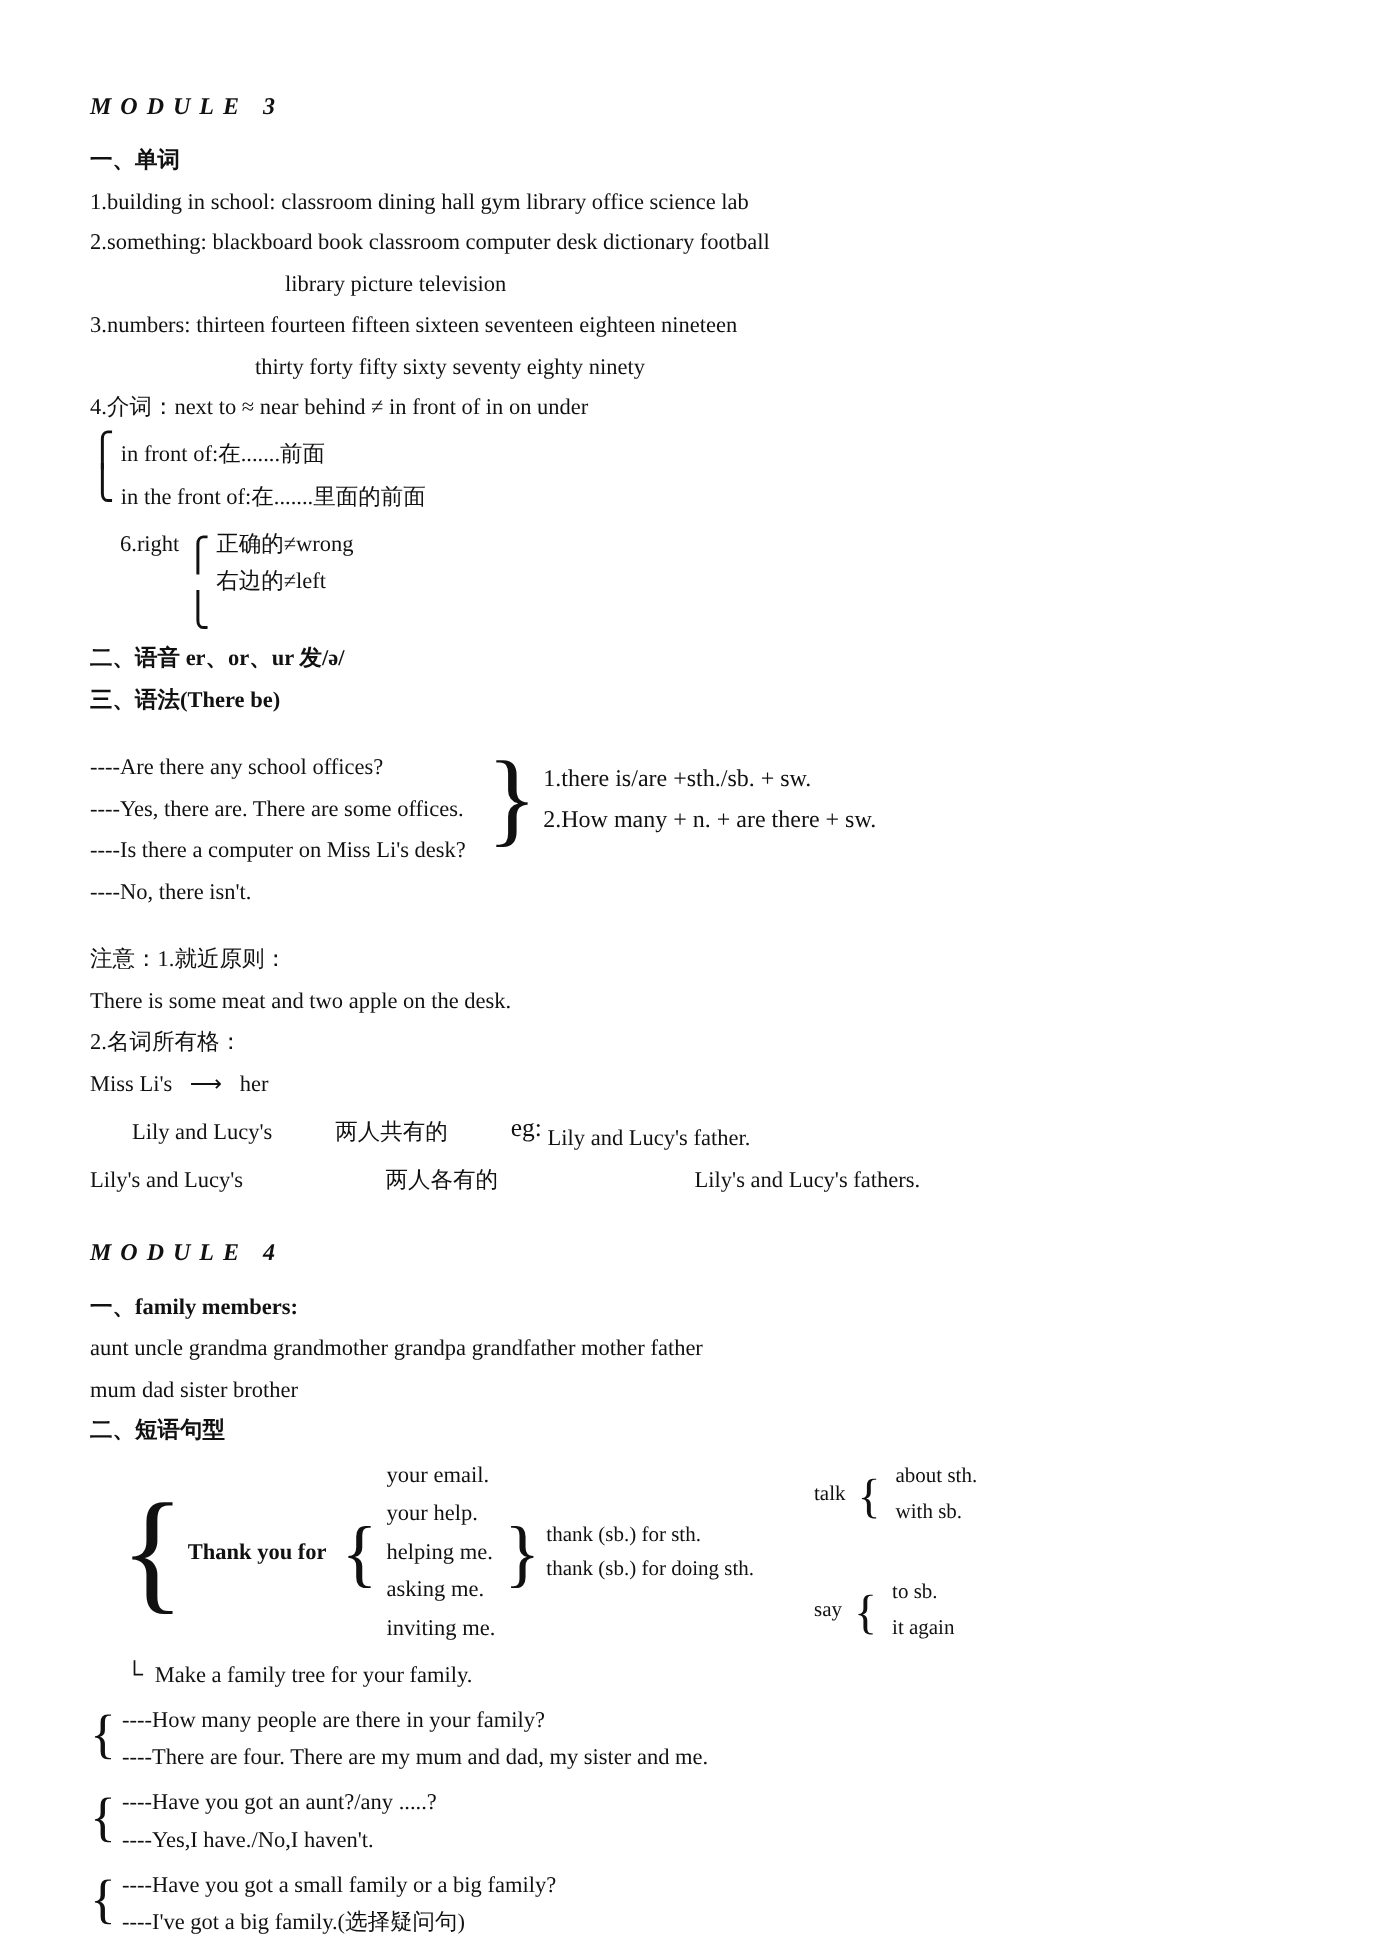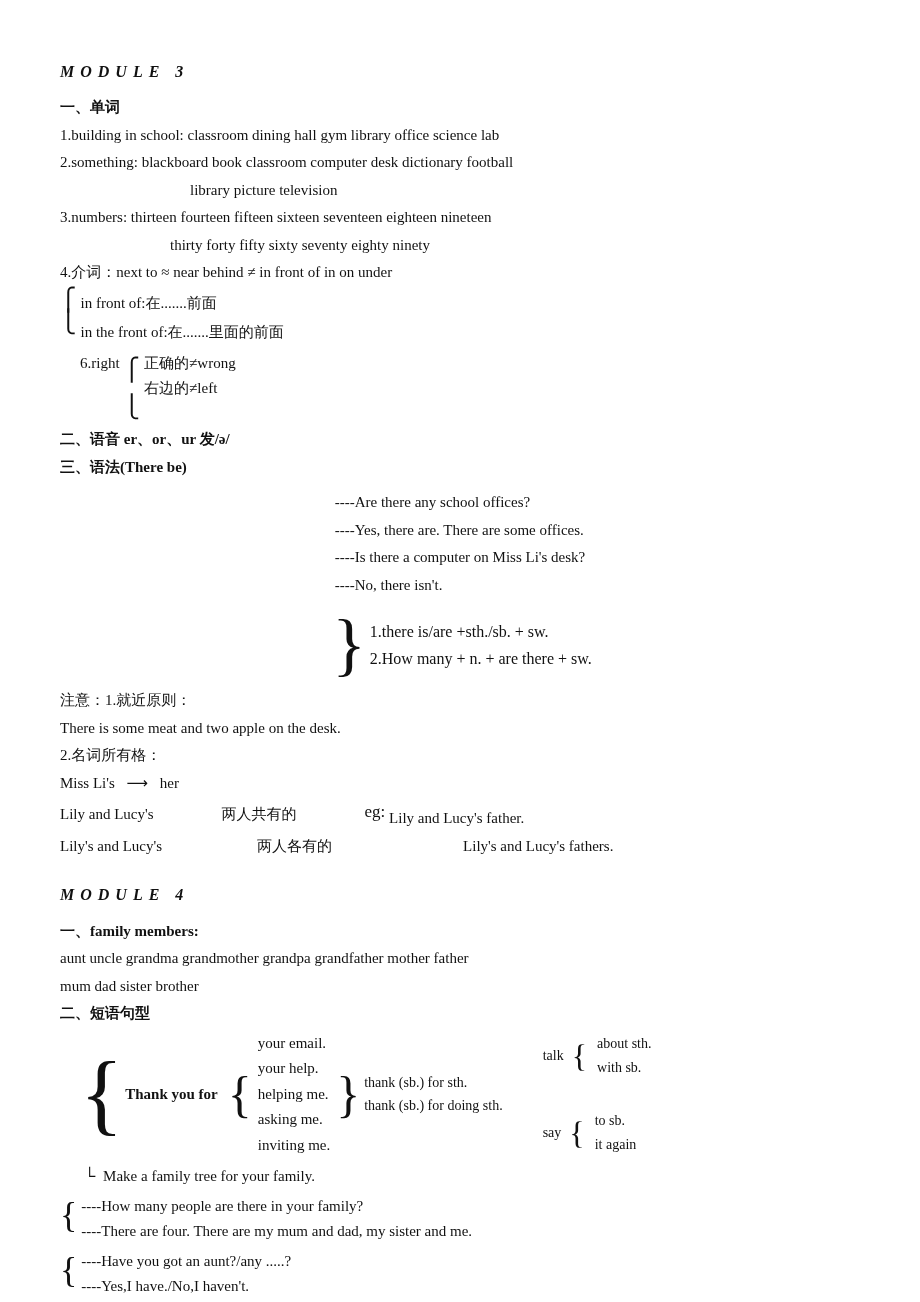--- a/index.html
+++ b/index.html
@@ -36,24 +36,23 @@
       align-items: flex-start;
       margin: 3px 0;
     }
     .brace-content {
       display: flex;
       flex-direction: column;
       justify-content: center;
     }
     .dialogue-block {
       display: flex;
-      align-items: center;
+      align-items: flex-start;
       gap: 10px;
-      margin: 8px 0;
-      flex-direction: column;
+      margin: 18px 0;
     }
     .dialogue-left { flex: 0 0 auto; }
     .arrow { display: inline-block; margin: 0 4px; }
     .thankyou-table {
       display: flex;
       align-items: center;
       gap: 0;
       margin: 4px 0 4px 20px;
     }
     .brace-left-big {
@@ -153,21 +152,21 @@
 <div class="line">注意：1.就近原则：</div>
 <div class="line indent4">There is some meat and two apple on the desk.</div>
 <div class="line indent2">2.名词所有格：</div>
 
 <div class="line indent3">
   <span>Miss Li's</span>
   <span class="arrow" style="margin: 0 8px;">⟶</span>
   <span>her</span>
 </div>
 
-<div class="line indent3" style="display:flex; gap:68px; align-items:center;">
+<div class="line indent3" style="display:flex; gap:42px; align-items:center;margin-left:28px;">
   <span>Lily and Lucy's</span>
   <span>两人共有的</span>
   <span>
     <span class="superscript-eg">eg:</span>
     <span>Lily and Lucy's father.</span>
   </span>
 </div>
 <div class="line indent3" style="display:flex; gap:95px; align-items:center;">
   <span>Lily's and Lucy's</span>
   <span>两人各有的</span>
@@ -242,19 +241,20 @@
   <div>
     <div>----Have you got an aunt?/any .....?</div>
     <div>----Yes,I have./No,I haven't.</div>
   </div>
 </div>
 
 <div style="margin: 4px 0;" class="brace-block">
   <span style="font-size:36px; font-weight:100; margin-right:4px; line-height:1.2;">{</span>
   <div>
     <div>----Have you got a small family or a big family?</div>
+    <div>----I've got a big family.(选择疑问句)</div>
   </div>
 </div>
 
 <div class="line" style="display:flex; align-items:center; gap:6px; margin-top:6px;">
   <span style="font-size:22px;">☆</span>
 
 </div>
 
 </body></html>

